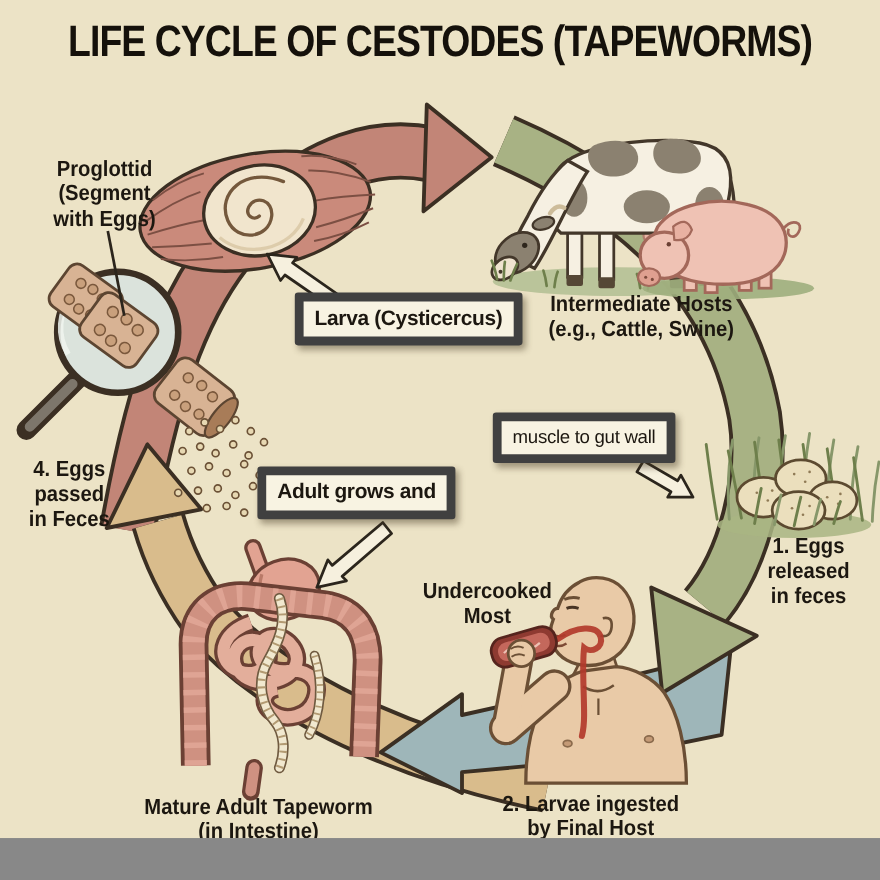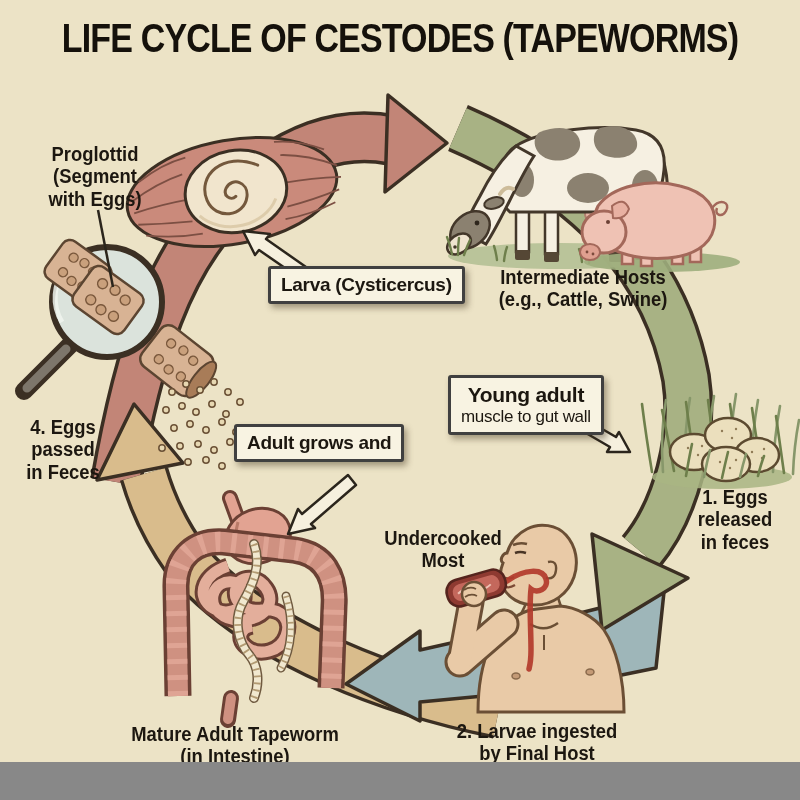--- a/index.html
+++ b/index.html
@@ -17,21 +17,21 @@
     color:#15110b;
   }
   .lbl{
     position:absolute;text-align:center;font-weight:bold;font-size:20px;
     line-height:1.12;white-space:nowrap;
     transform:translateX(-50%) scaleX(.92);
     color:#1c1710;
   }
   .lbl span{display:block;}
   .callout{
-    position:absolute;background:#f8f3e2;border:3px solid #404040;
+    position:absolute;background:#f8f3e2;border:8px solid #404040;
     border-radius:3px;padding:5px 10px;text-align:center;
     box-shadow:3px 4px 6px rgba(70,58,35,.45);
     font-weight:bold;font-size:19px;line-height:1.15;letter-spacing:-0.3px;
   }
   .callout span{display:block;white-space:nowrap;}
   .callout .sub{font-weight:normal;font-size:17px;}
 </style>
 </head>
 <body>
 
@@ -350,17 +350,16 @@
 
 <div class="callout" style="left:268px;top:266px;">
   <span>Larva (Cysticercus)</span>
 </div>
 
 <div class="callout" style="left:234px;top:424px;text-align:center;">
   <span>Adult grows and</span>
 </div>
 
 <div class="callout" style="left:448px;top:375px;">
-  <span style="font-size:21px;">Young adult</span>
   <span class="sub">muscle to gut wall</span>
 </div>
 
 </div>
 
 </body></html>

